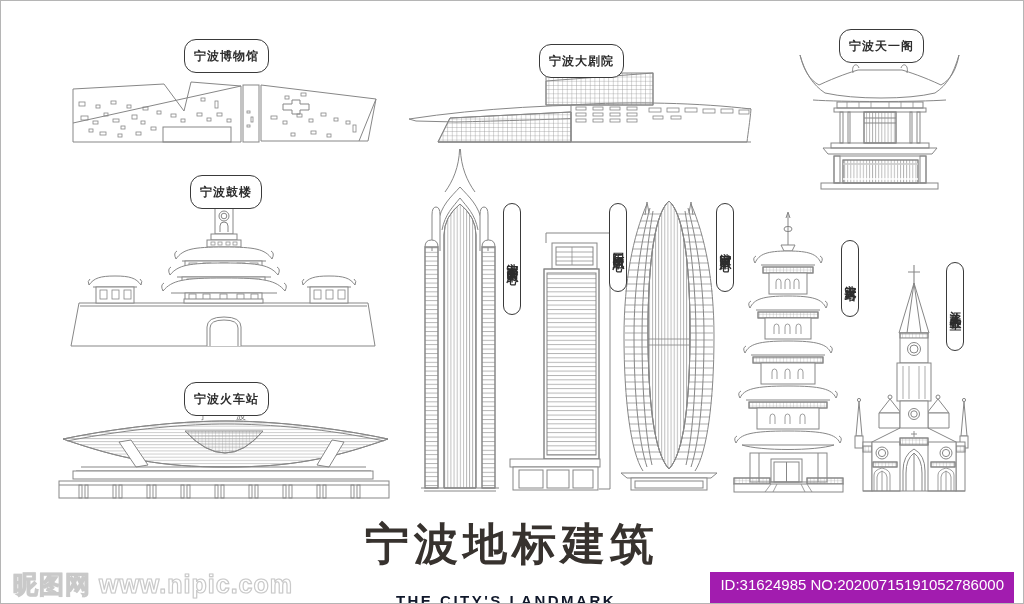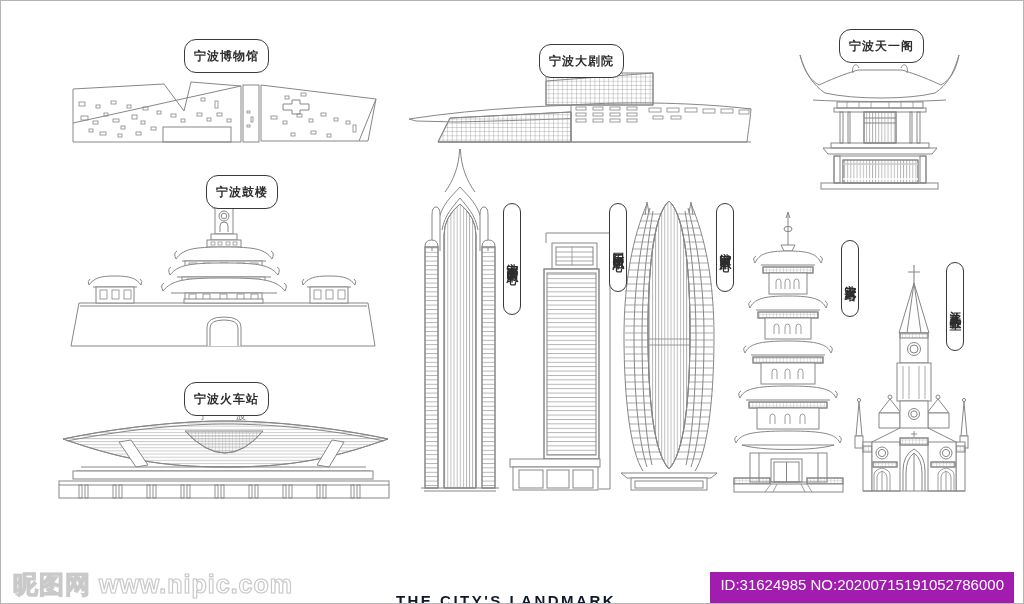--- a/index.html
+++ b/index.html
@@ -408,29 +408,30 @@
   <path d="M902,490 V470 Q902,454 913,448 Q924,454 924,470 V490" fill="#fff"></path>
   <path d="M905,490 V472 Q905,458 913,452 Q921,458 921,472 V490 M913,452 V490"></path>
   <path d="M913,430 V436 M910,433 H916" stroke-width="0.9"></path>
   <path d="M862,490 H964" stroke-width="1.1"></path>
 </g>
 </svg>
 
 <div class="pill hpill" style="left:183px;top:38px;">宁波博物馆</div>
 <div class="pill hpill" style="left:538px;top:43px;">宁波大剧院</div>
 <div class="pill hpill" style="left:838px;top:28px;">宁波天一阁</div>
-<div class="pill hpill" style="left:205px;top:174px;">宁波鼓楼</div>
+<div class="pill hpill" style="left:189px;top:174px;">宁波鼓楼</div>
 <div class="pill hpill" style="left:183px;top:381px;">宁波火车站</div>
 
 <div class="pill vpill" style="left:502px;top:202px;height:112px;">宁波商会国贸中心</div>
 <div class="pill vpill" style="left:608px;top:202px;height:89px;">国际航运中心</div>
 <div class="pill vpill" style="left:715px;top:202px;height:89px;">宁波财富中心</div>
 <div class="pill vpill" style="left:840px;top:239px;height:77px;">宁波天封塔</div>
 <div class="pill vpill" style="left:945px;top:261px;height:89px;">江北天主教堂</div>
 
+<div class="title-cn">宁波地标建筑</div>
 <div class="title-en">THE CITY'S LANDMARK</div>
 
 <div class="wm-left">
   <span>昵图网</span>
   <span> </span>
   <span>www.nipic.com</span>
 </div>
 <div class="wm-id">ID:31624985 NO:20200715191052786000</div>
 
 </div>

